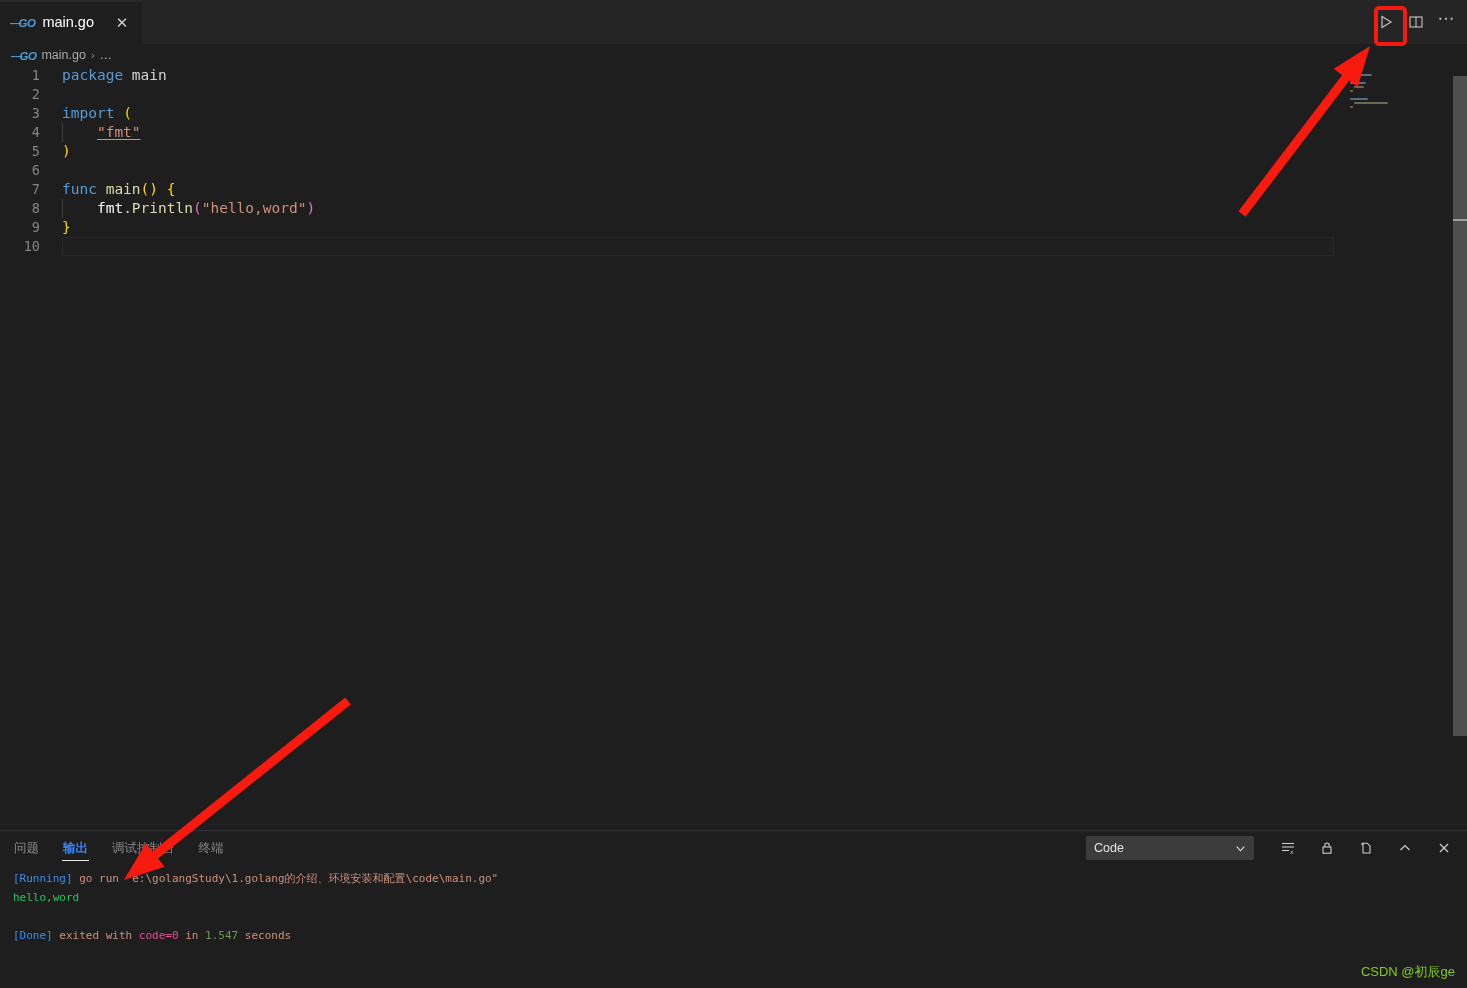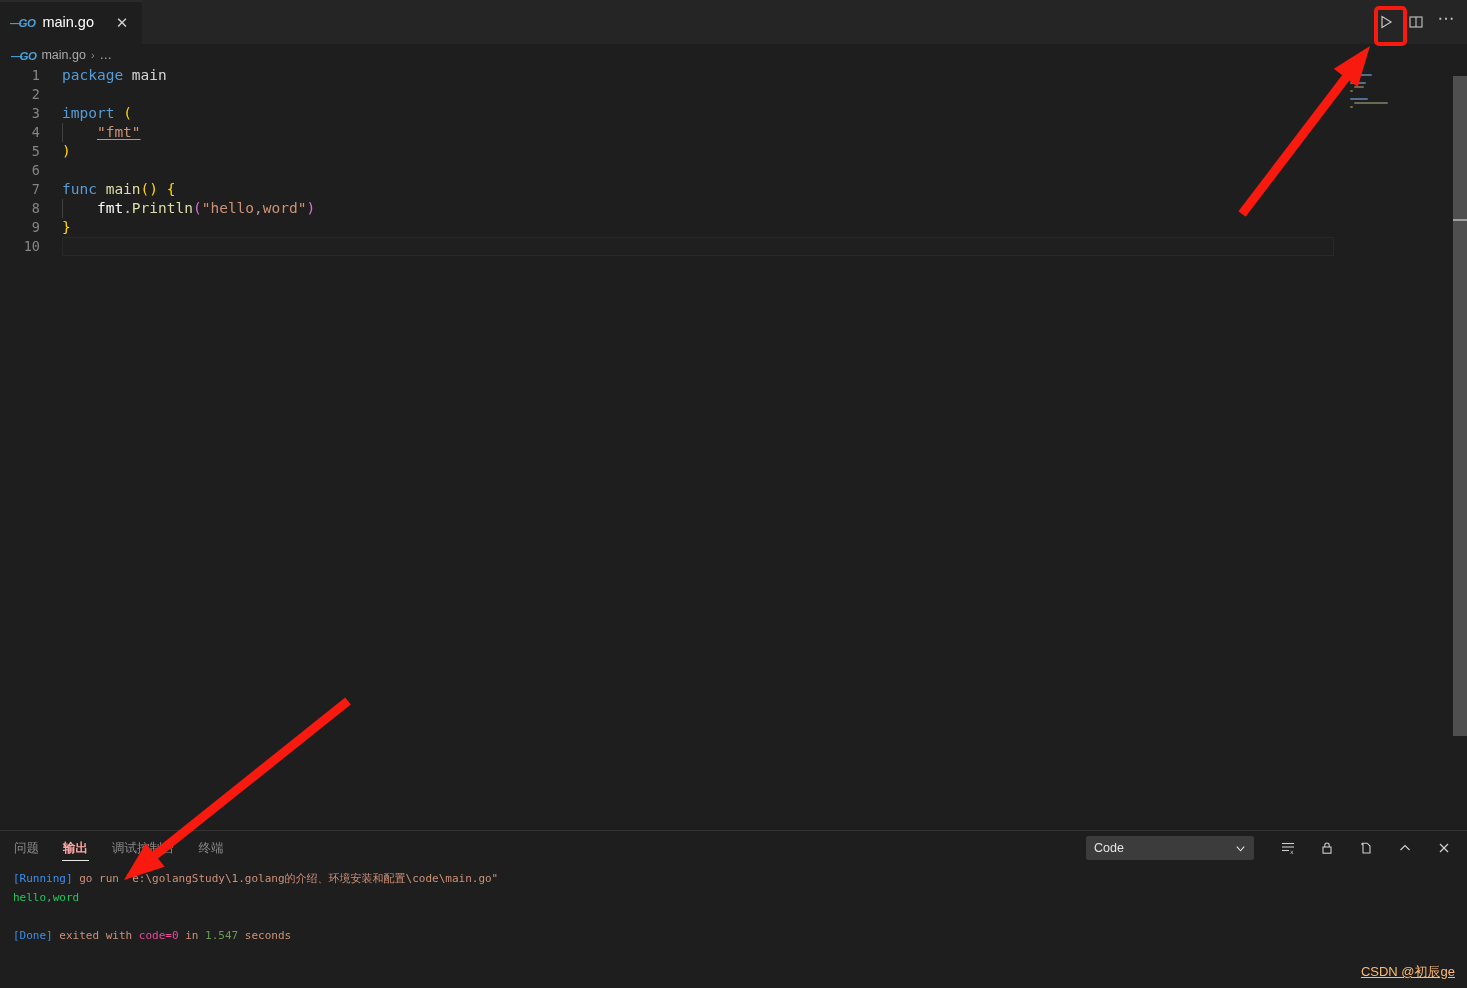--- a/index.html
+++ b/index.html
@@ -241,21 +241,21 @@
   .panel-tab {
     font-size: 12.5px;
     color: #8a8a8a;
     height: 100%;
     display: flex;
     align-items: center;
     position: relative;
     padding: 0 1px;
   }
   .panel-tab.active {
-    color: #fca5a5;
+    color: #3b82f6;
     font-weight: bold;
   }
   .panel-tab.active::after {
     content: "";
     position: absolute;
     left: 0; right: 0;
     bottom: 4px;
     height: 1px;
     background: #e7e7e7;
   }
@@ -310,23 +310,22 @@
     position: absolute;
     inset: 0;
     pointer-events: none;
     z-index: 25;
   }
   .watermark {
     position: absolute;
     right: 12px;
     bottom: 7px;
     font-size: 13px;
-    color: #fdba74;
+    color: #84cc16;
     z-index: 40;
-    text-decoration: underline;
   }
 </style>
 </head>
 <body>
 
 <div class="vscode">
 
   <div class="tabbar">
     <div class="tab">
       <div class="tab-strip"></div>

